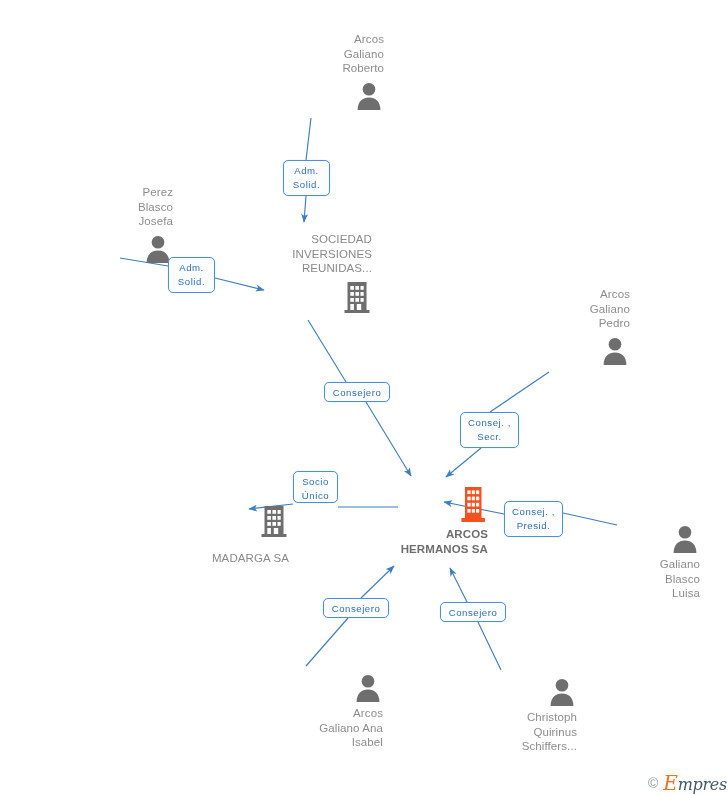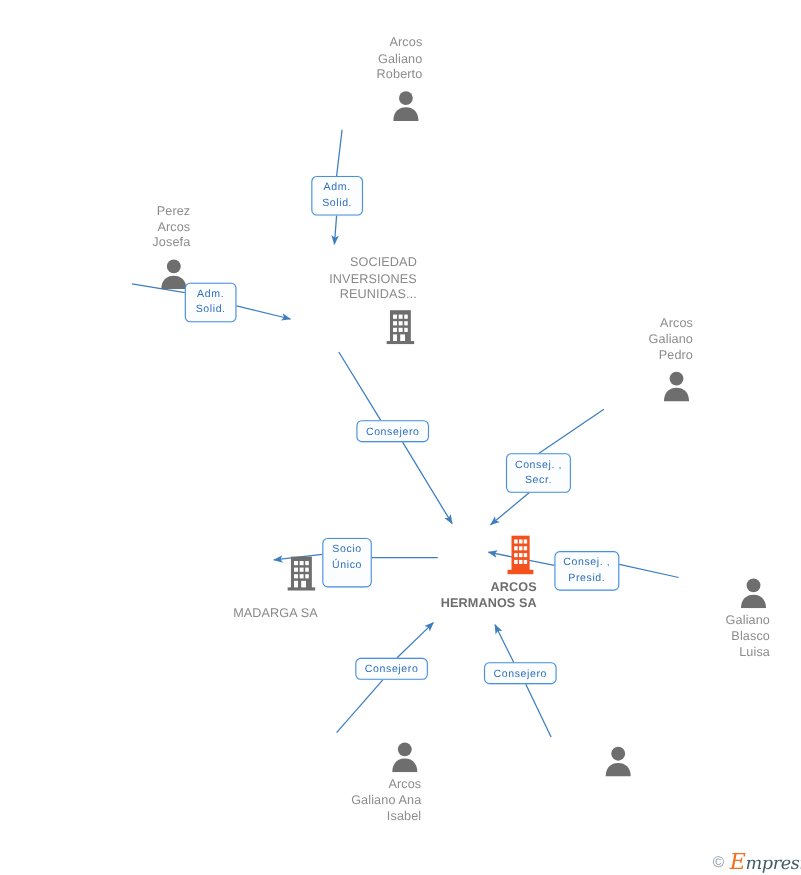--- a/index.html
+++ b/index.html
@@ -127,31 +127,31 @@
     <span class="glyph-wrap" style="margin-top:4px;">
       <svg width="30" height="30" viewBox="0 0 30 30">
         <circle cx="15" cy="9.2" r="6.3" fill="#6e6e6e"></circle>
         <path d="M3.6,30 C3.6,21.6 8.6,17.6 15,17.6 C21.4,17.6 26.4,21.6 26.4,30 Z" fill="#6e6e6e"></path>
       </svg>
     </span>
   </div>
 
   <div class="node" style="left:103px; top:185px;">
     <div class="node-label">Perez
-Arcos
+Blasco
 Josefa</div>
     <span class="glyph-wrap" style="margin-top:4px;">
       <svg width="30" height="30" viewBox="0 0 30 30">
         <circle cx="15" cy="9.2" r="6.3" fill="#6e6e6e"></circle>
         <path d="M3.6,30 C3.6,21.6 8.6,17.6 15,17.6 C21.4,17.6 26.4,21.6 26.4,30 Z" fill="#6e6e6e"></path>
       </svg>
     </span>
   </div>
 
-  <div class="node" style="left:309px; top:232px;">
+  <div class="node" style="left:302px; top:232px;">
     <div class="node-label company">SOCIEDAD
 INVERSIONES
 REUNIDAS...</div>
     <span class="glyph-wrap" style="margin-top:3px;">
       <svg width="30" height="34" viewBox="0 0 30 34">
         <rect x="5.5" y="3" width="19" height="29" fill="#6e6e6e"></rect>
         <rect x="2.5" y="31" width="25" height="3" fill="#6e6e6e"></rect>
         <g fill="#ffffff">
           <rect x="8.3" y="7" width="3.6" height="3.8"></rect>
           <rect x="13.4" y="7" width="3.6" height="3.8"></rect>
@@ -253,34 +253,37 @@
 Isabel</div>
   </div>
 
   <div class="node" style="left:507px; top:676px;">
     <span class="glyph-wrap">
       <svg width="30" height="30" viewBox="0 0 30 30">
         <circle cx="15" cy="9.2" r="6.3" fill="#6e6e6e"></circle>
         <path d="M3.6,30 C3.6,21.6 8.6,17.6 15,17.6 C21.4,17.6 26.4,21.6 26.4,30 Z" fill="#6e6e6e"></path>
       </svg>
     </span>
+    <div class="node-label" style="margin-top:4px;">Christoph
+Quirinus
+Schiffers...</div>
   </div>
 
   <div class="chip" style="left:283px; top:160px; width:47px; height:36px;">Adm.
 Solid.</div>
 
   <div class="chip" style="left:168px; top:257px; width:47px; height:36px;">Adm.
 Solid.</div>
 
   <div class="chip" style="left:324px; top:382px; width:66px; height:20px; padding-top:3px;">Consejero</div>
 
   <div class="chip" style="left:460px; top:412px; width:59px; height:36px;">Consej. ,
 Secr.</div>
 
-  <div class="chip" style="left:293px; top:489px; width:45px; height:45px;">Socio
+  <div class="chip" style="left:293px; top:471px; width:45px; height:32px;">Socio
 Único</div>
 
   <div class="chip" style="left:504px; top:501px; width:59px; height:36px;">Consej. ,
 Presid.</div>
 
   <div class="chip" style="left:323px; top:598px; width:66px; height:20px; padding-top:3px;">Consejero</div>
 
   <div class="chip" style="left:440px; top:602px; width:66px; height:20px; padding-top:3px;">Consejero</div>
 
   <div style="position:absolute; left:648px; top:771px; display:flex; align-items:center; gap:5px;">

